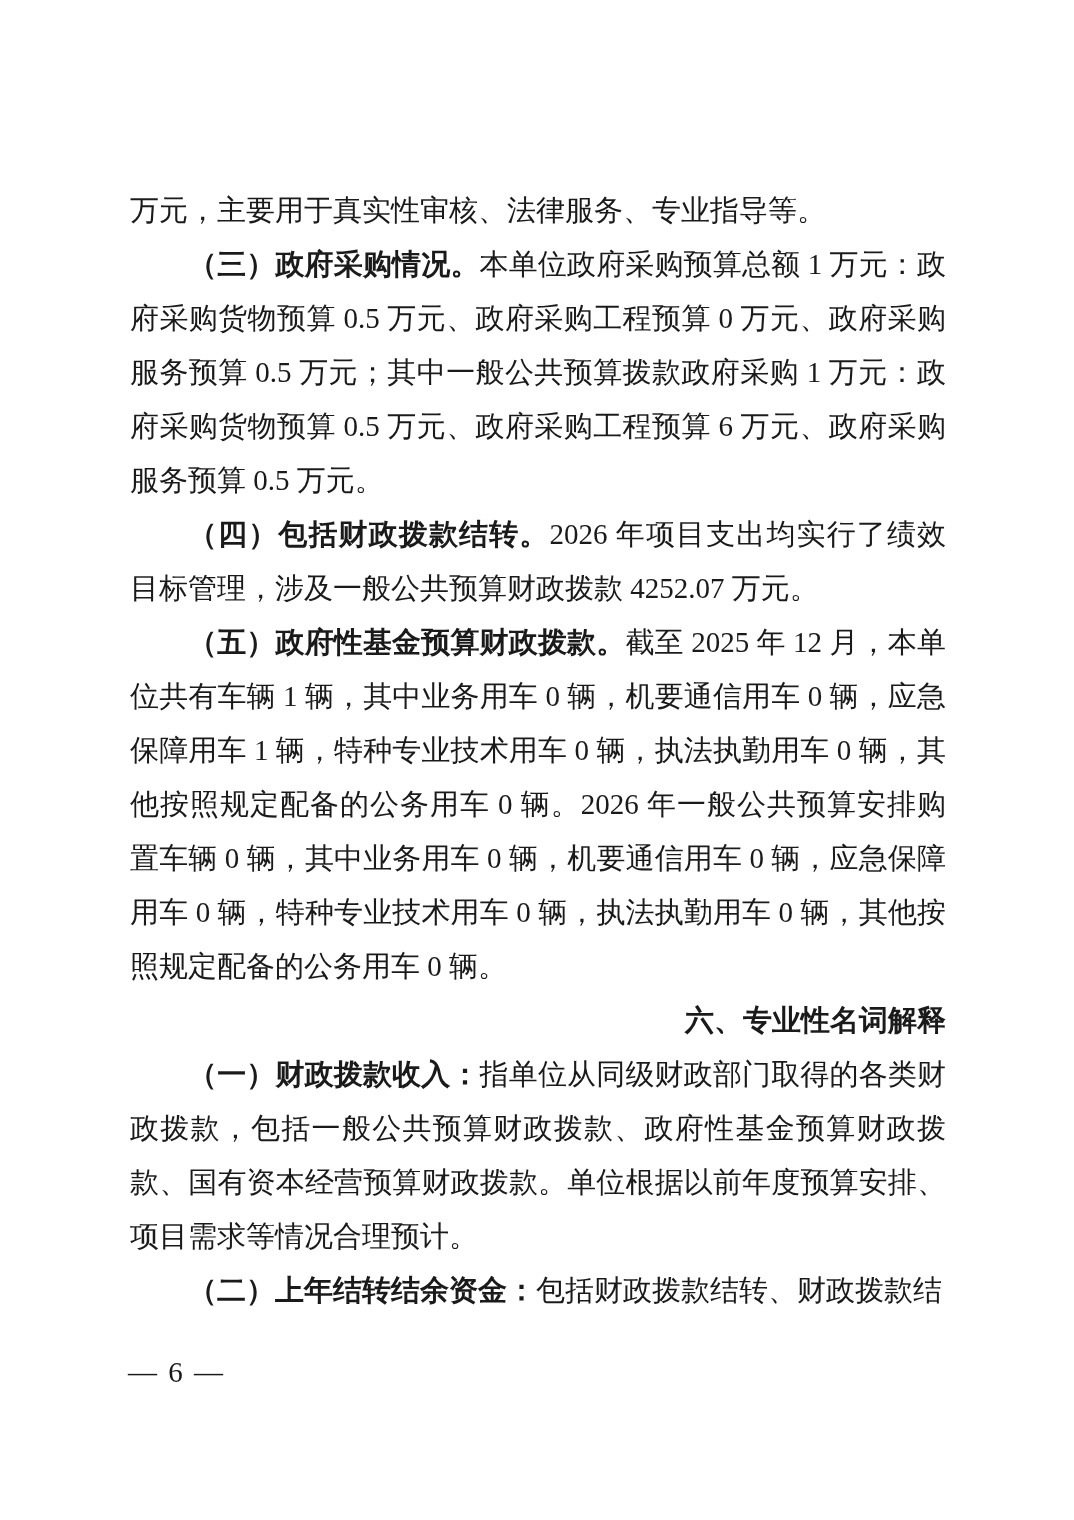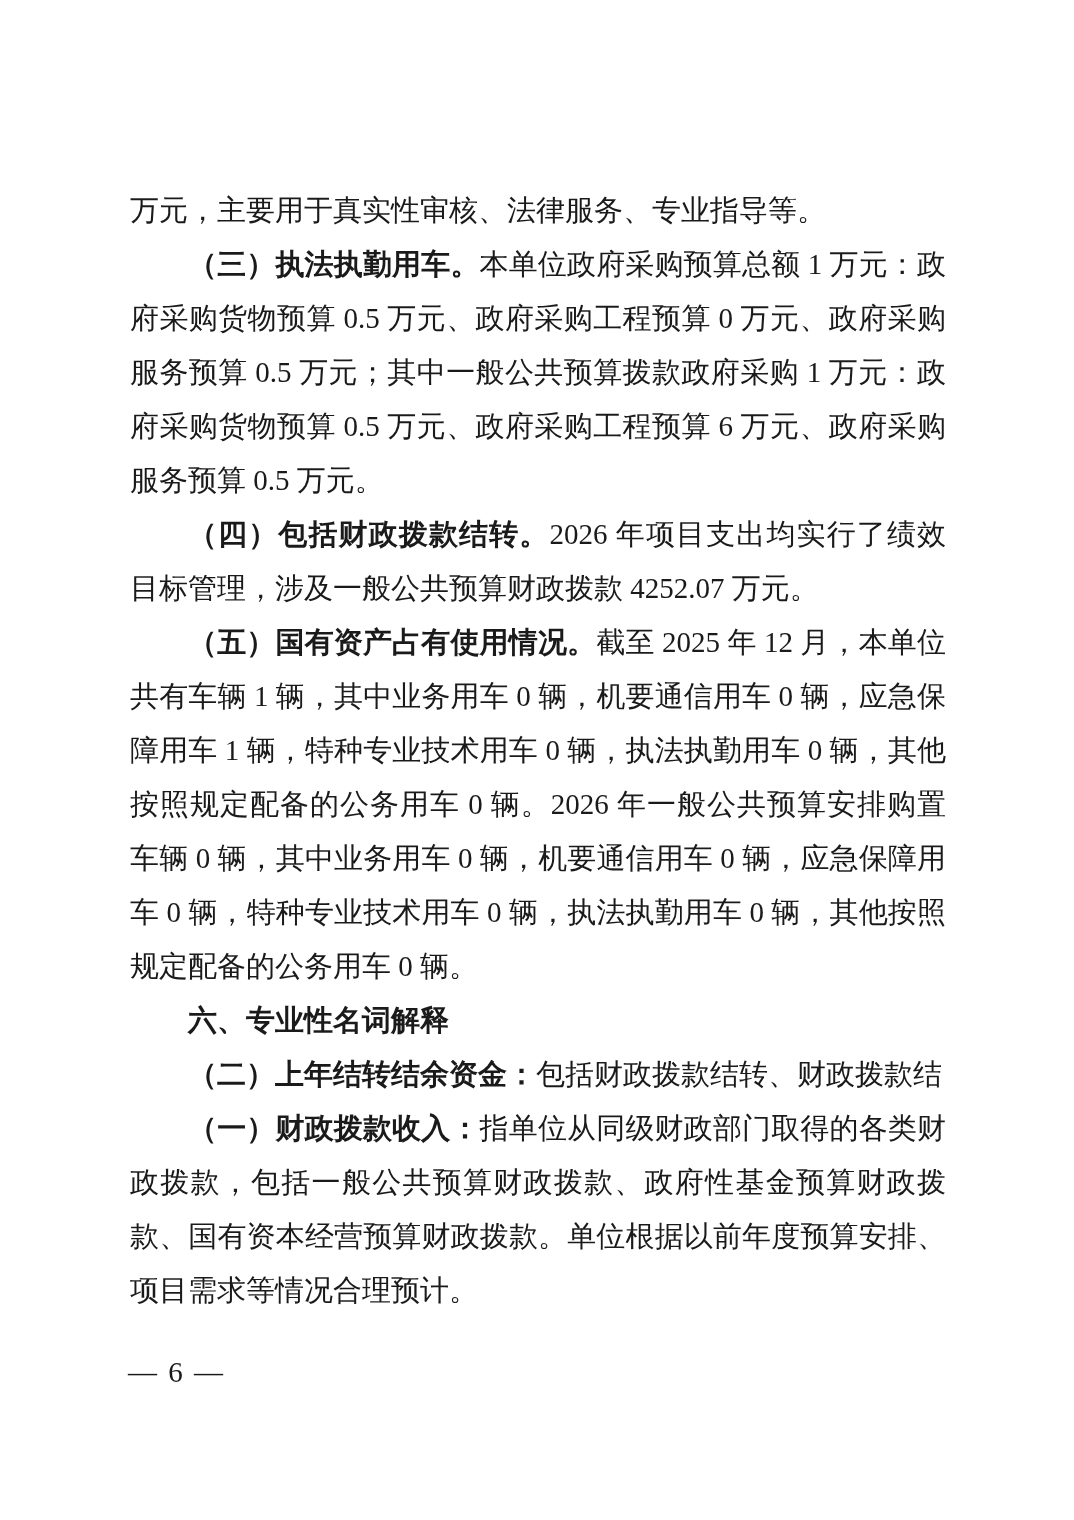--- a/index.html
+++ b/index.html
@@ -38,39 +38,39 @@
     font-weight: bold;
   }
   .section-heading {
     margin: 0;
     padding: 0;
     font-size: 29px;
     line-height: 54px;
     font-weight: bold;
     font-family: "Liberation Sans", "DejaVu Sans", sans-serif;
     text-indent: 2em;
-    text-align: left;
+    text-align: right;
   }
   .page-footer {
     position: absolute;
     left: 128px;
     top: 1352px;
     font-size: 29px;
     line-height: 40px;
     letter-spacing: 2px;
     color: #1a1a1a;
   }
 </style>
 </head>
 <body>
 
 <div class="page">
   <main class="doc" id="doc-body">
       <p class="para"><span class="run">万元，主要用于真实性审核、法律服务、专业指导等。</span></p>
-      <p class="para indent"><span class="run bold">（三）执法执勤用车。</span><span class="run">本单位政府采购预算总额 1 万元：政府采购货物预算 0.5 万元、政府采购工程预算 0 万元、政府采购服务预算 0.5 万元；其中一般公共预算拨款政府采购 1 万元：政府采购货物预算 0.5 万元、政府采购工程预算 6 万元、政府采购服务预算 0.5 万元。</span></p>
+      <p class="para indent"><span class="run bold">（三）政府采购情况。</span><span class="run">本单位政府采购预算总额 1 万元：政府采购货物预算 0.5 万元、政府采购工程预算 0 万元、政府采购服务预算 0.5 万元；其中一般公共预算拨款政府采购 1 万元：政府采购货物预算 0.5 万元、政府采购工程预算 6 万元、政府采购服务预算 0.5 万元。</span></p>
       <p class="para indent"><span class="run bold">（四）包括财政拨款结转。</span><span class="run">2026 年项目支出均实行了绩效目标管理，涉及一般公共预算财政拨款 4252.07 万元。</span></p>
-      <p class="para indent"><span class="run bold">（五）国有资产占有使用情况。</span><span class="run">截至 2025 年 12 月，本单位共有车辆 1 辆，其中业务用车 0 辆，机要通信用车 0 辆，应急保障用车 1 辆，特种专业技术用车 0 辆，执法执勤用车 0 辆，其他按照规定配备的公务用车 0 辆。2026 年一般公共预算安排购置车辆 0 辆，其中业务用车 0 辆，机要通信用车 0 辆，应急保障用车 0 辆，特种专业技术用车 0 辆，执法执勤用车 0 辆，其他按照规定配备的公务用车 0 辆。</span></p>
+      <p class="para indent"><span class="run bold">（五）政府性基金预算财政拨款。</span><span class="run">截至 2025 年 12 月，本单位共有车辆 1 辆，其中业务用车 0 辆，机要通信用车 0 辆，应急保障用车 1 辆，特种专业技术用车 0 辆，执法执勤用车 0 辆，其他按照规定配备的公务用车 0 辆。2026 年一般公共预算安排购置车辆 0 辆，其中业务用车 0 辆，机要通信用车 0 辆，应急保障用车 0 辆，特种专业技术用车 0 辆，执法执勤用车 0 辆，其他按照规定配备的公务用车 0 辆。</span></p>
       <h2 class="section-heading">六、专业性名词解释</h2>
+      <p class="para indent"><span class="run bold">（一）财政拨款收入：</span><span class="run">指单位从同级财政部门取得的各类财政拨款，包括一般公共预算财政拨款、政府性基金预算财政拨款、国有资本经营预算财政拨款。单位根据以前年度预算安排、项目需求等情况合理预计。</span></p>
       <p class="para indent"><span class="run bold">（二）上年结转结余资金：</span><span class="run">包括财政拨款结转、财政拨款结</span></p>
-      <p class="para indent"><span class="run bold">（一）财政拨款收入：</span><span class="run">指单位从同级财政部门取得的各类财政拨款，包括一般公共预算财政拨款、政府性基金预算财政拨款、国有资本经营预算财政拨款。单位根据以前年度预算安排、项目需求等情况合理预计。</span></p>
     </main>
   <div class="page-footer">— 6 —</div>
 </div>
 
 </body></html>

